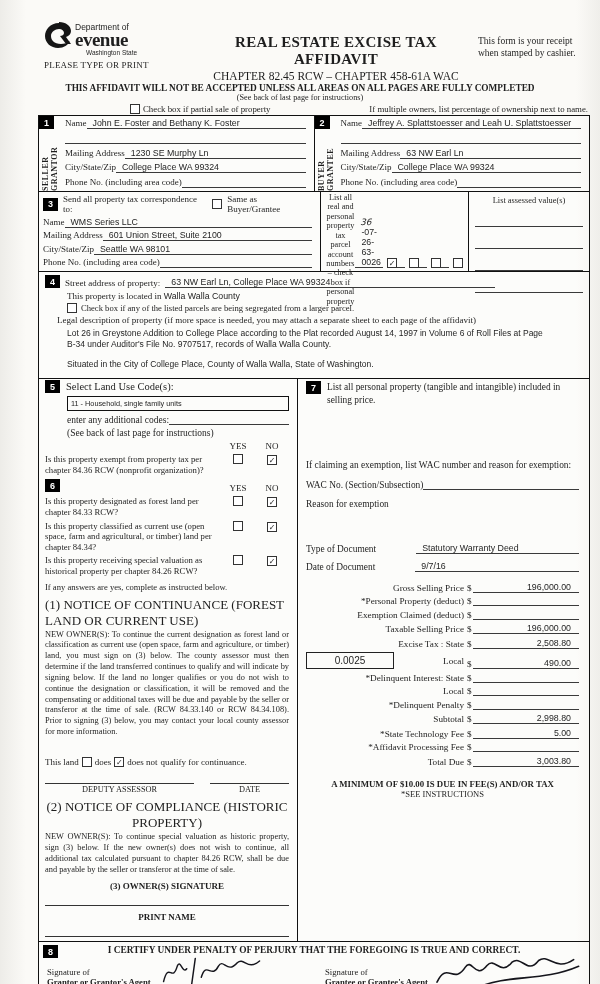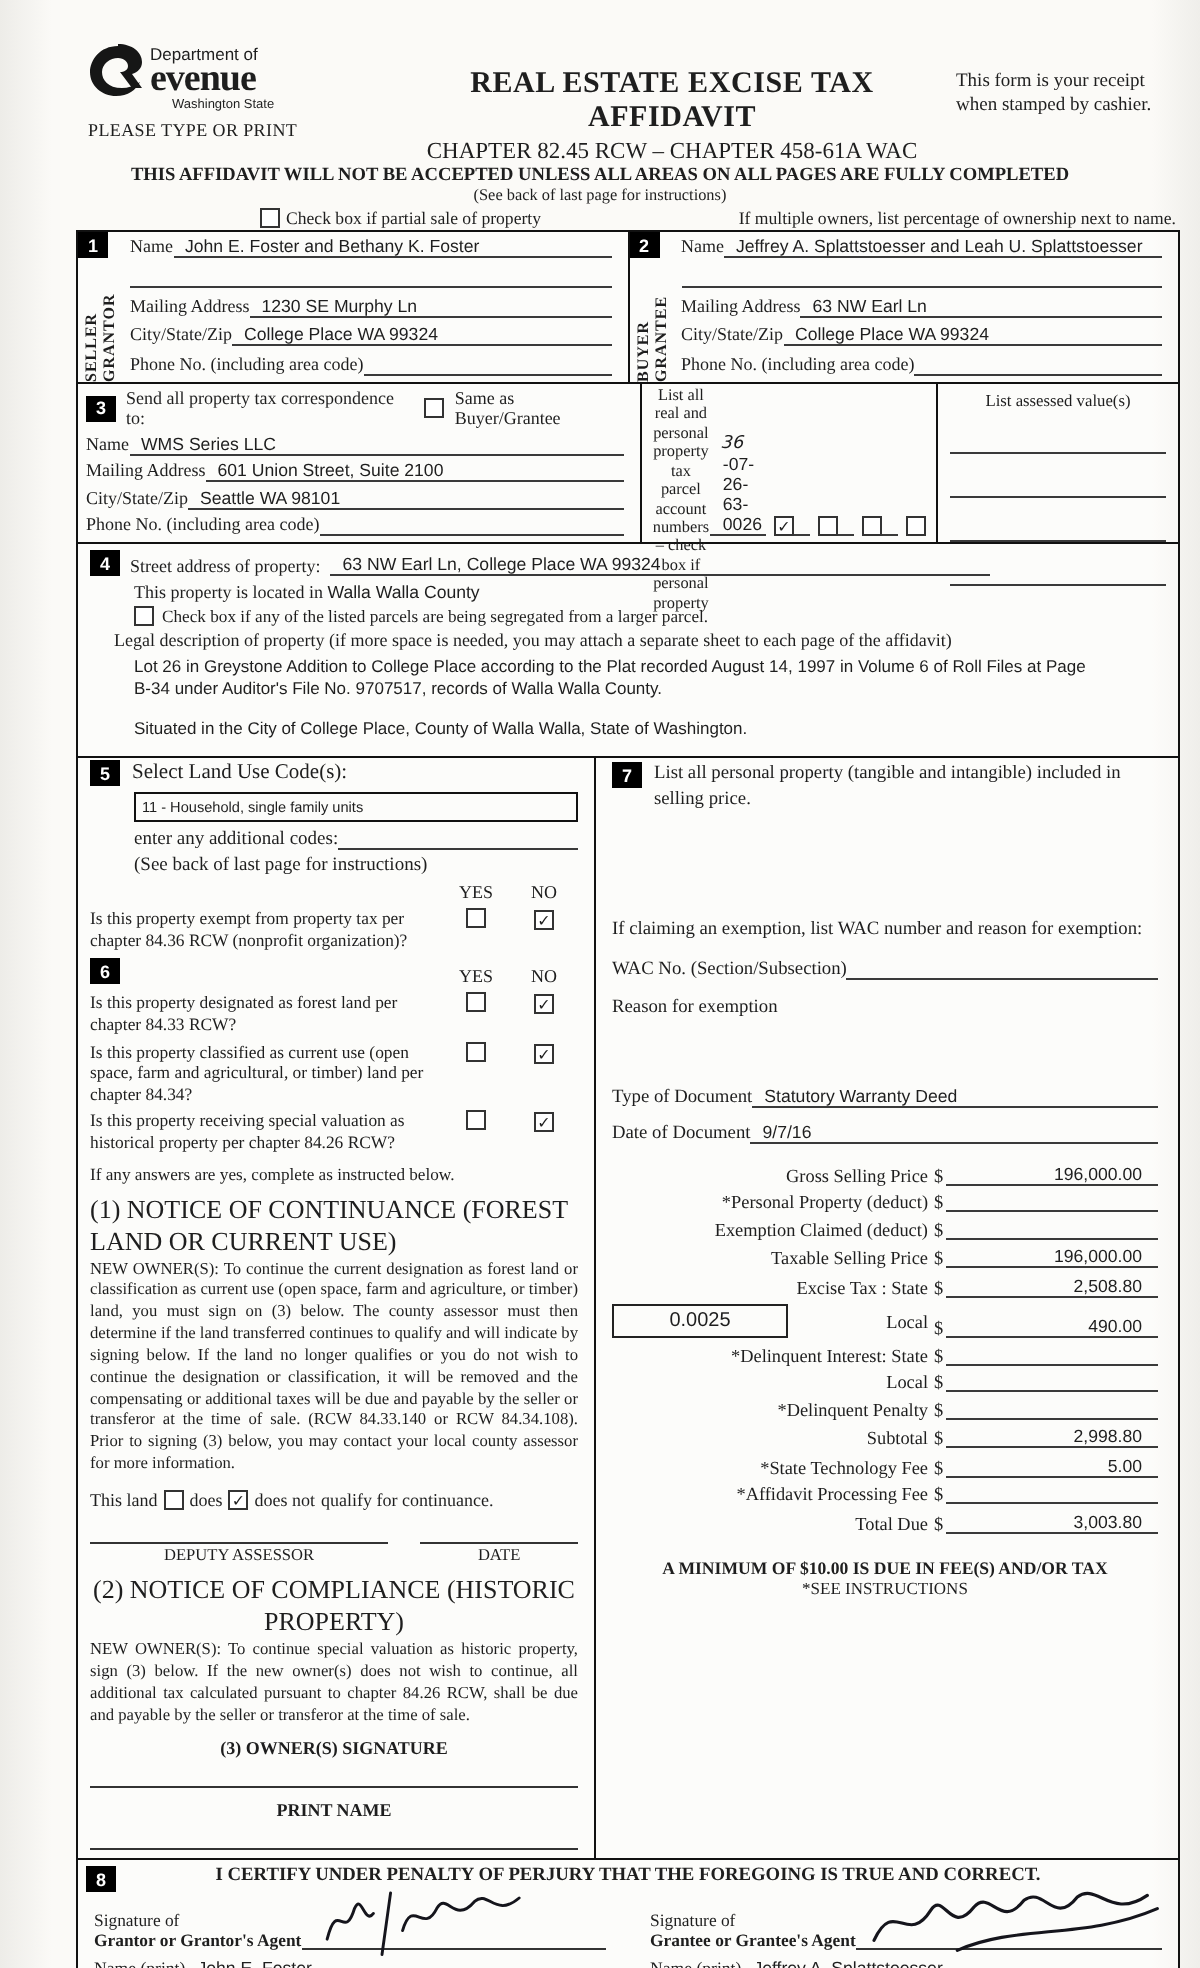--- a/index.html
+++ b/index.html
@@ -88,32 +88,32 @@
   .ync { width:34px; text-align:center; flex:none; }
   .q { display:flex; margin-top:3px; }
   .q .t { flex:1; font-size:8.7px; line-height:1.22; padding-right:2px; }
   .sec6-bar { display:flex; align-items:flex-end; margin-top:4px; }
   .sec6-bar .secnum { margin-bottom:1px; }
   .sec6-bar .sp { flex:1; }
   .ifyes { font-size:8.6px; margin-top:5px; }
   .n-title { font-weight:normal; font-size:13px; margin-top:5px; }
   .n-title.center { text-align:center; }
   .n-text { font-size:8.35px; line-height:1.3; text-align:justify; margin-top:1px; }
-  .contin { display:flex; align-items:flex-start; gap:3px; font-size:9px; margin-top:7px; }
+  .contin { display:flex; align-items:flex-start; gap:3px; font-size:9px; margin-top:19px; }
   .dep-lines { display:flex; gap:16px; margin-top:16px; }
   .dep-lines .seg { border-top:1px solid #333; text-align:center; font-size:8.3px; padding-top:1px; }
   .seg.wide { flex:1.7; } .seg.narrow { flex:0.9; }
   .center-b { text-align:center; font-weight:bold; font-size:9px; margin-top:6px; }
   .blank-line { border-bottom:1px solid #333; height:15px; }
 
   .sec7-l1 { display:flex; gap:6px; font-size:9.4px; line-height:1.35; }
   .claiming { font-size:9.4px; margin-top:54px; }
   .wacrow { display:flex; align-items:flex-end; margin-top:9px; font-size:9.4px; }
   .reason { font-size:9.4px; margin-top:9px; }
-  .docrow { display:flex; align-items:flex-end; margin-top:7px; font-size:9.4px; }
+  .docrow { display:flex; align-items:flex-end; margin-top:7px; font-size:9.4px;gap:40px; }
   .docrow:first-of-type { margin-top:30px; }
   .money { margin-top:6px; }
   .mrow { display:flex; align-items:flex-end; margin-top:3.5px; }
   .mlab { width:158px; flex:none; text-align:right; font-size:9.2px; white-space:nowrap; }
   .mlab-local { width:158px; flex:none; display:flex; align-items:center; }
   .ratebox { border:1.3px solid #222; width:88px; flex:none; text-align:center;
              font-family:"Liberation Sans",sans-serif; font-size:10px; padding:2px 0; }
   .mlab-local .loc { flex:1; text-align:right; font-size:9.2px; }
   .mdol { margin:0 1px 0 3px; font-size:9.2px; }
   .mline { flex:1; border-bottom:1px solid #3a3a3a; text-align:right;

